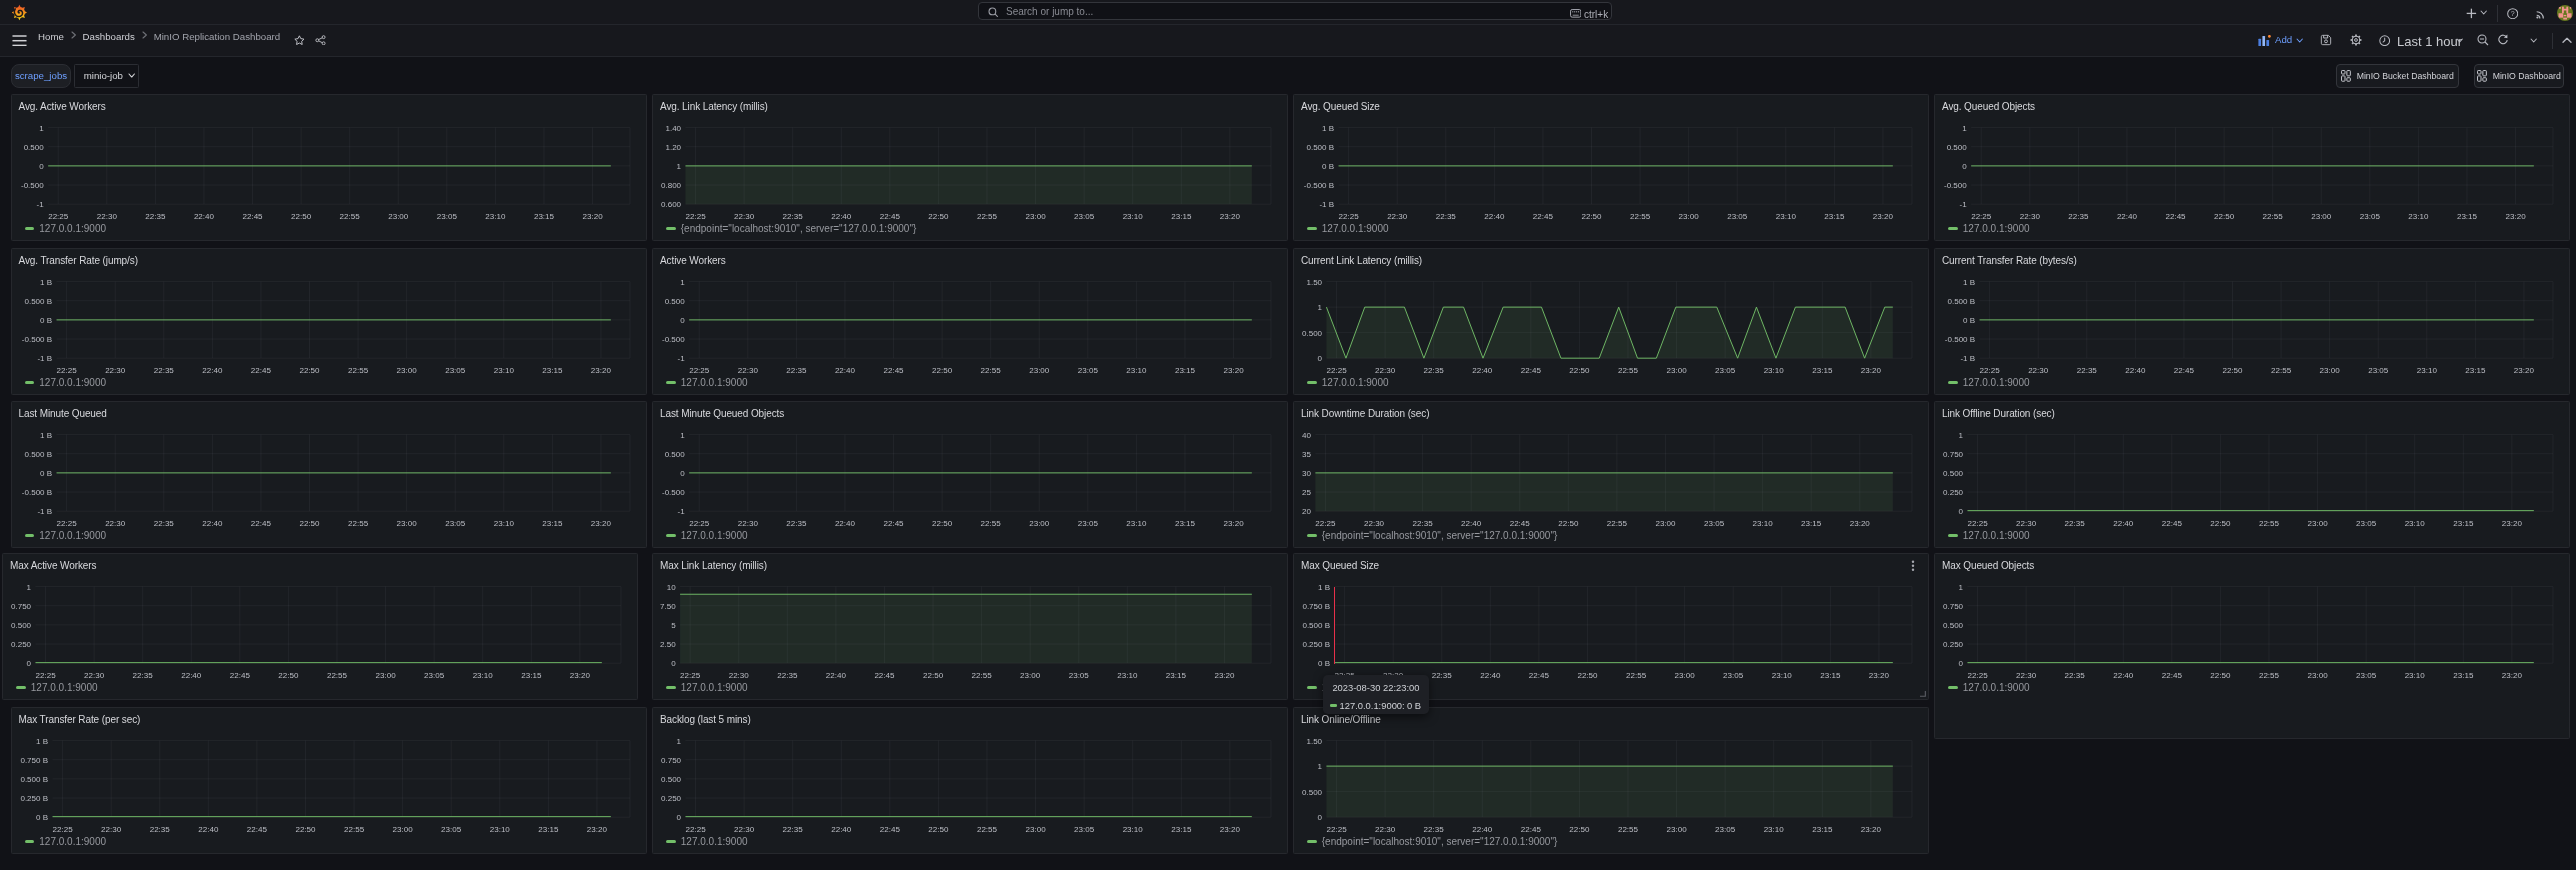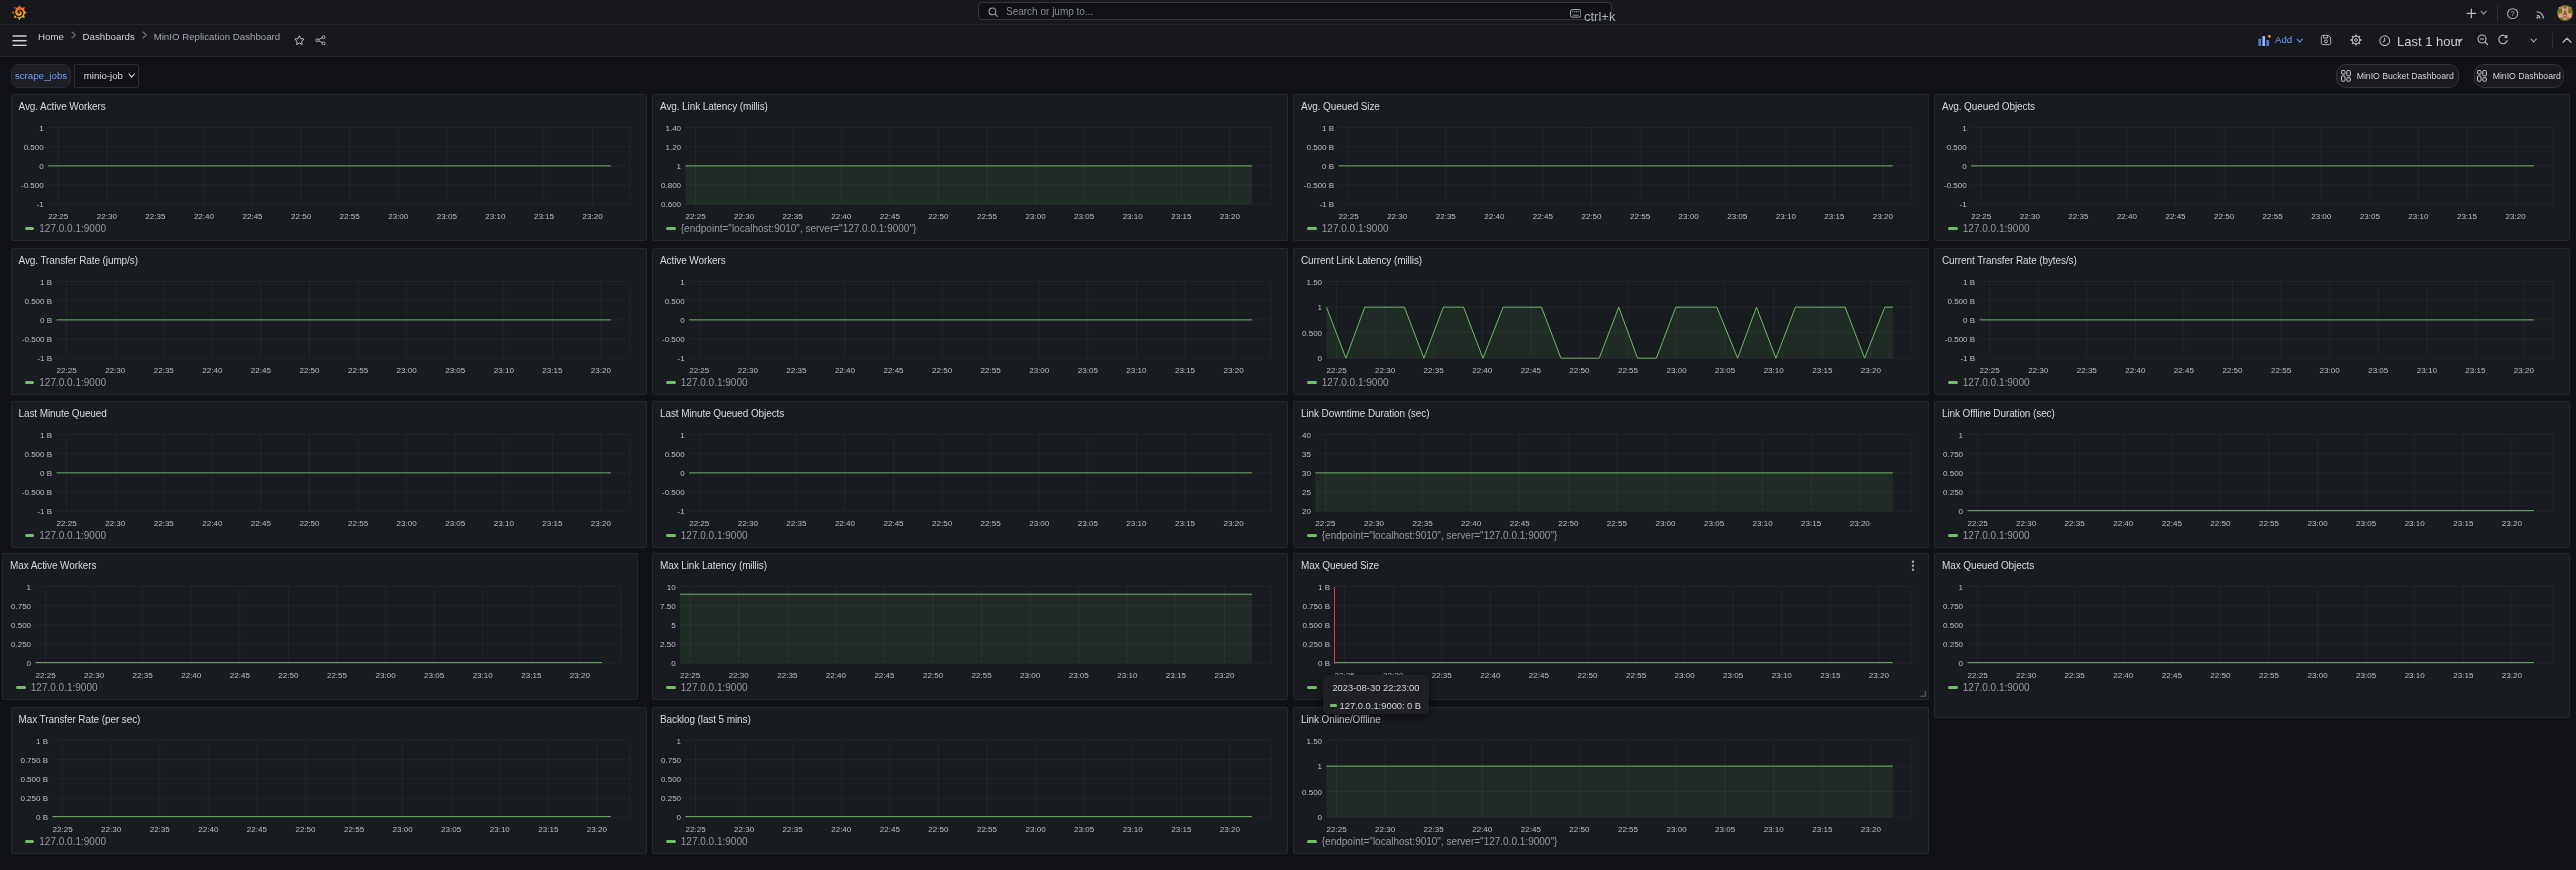--- a/index.html
+++ b/index.html
@@ -5,21 +5,21 @@
 #root{position:relative;width:2576px;height:870px}
 .panel{position:absolute;background:#181b1f;border:0.7px solid #26282d;border-radius:1.3px}
 .ptitle{position:absolute;left:7px;top:6px;font-size:10px;font-weight:500;color:#d8d9dd;letter-spacing:-0.1px}
 .chart{position:absolute;left:0;top:0}
 .chart text{font-family:"Liberation Sans",sans-serif}
 .legend{position:absolute;left:13.4px;top:128px;height:10.8px;display:flex;align-items:center}
 .sw{width:9.4px;height:3px;border-radius:1.5px;background:#73bf69;display:inline-block}
 .ltxt{margin-left:5px;font-size:10px;color:#97999f;white-space:nowrap}
 .crumb{font-size:9.7px;color:#d0d1d6}
 .crumb.last{color:#a2a4ac}
-.btn{position:absolute;display:flex;align-items:center;justify-content:center;background:#181a1f;border:0.7px solid #33353b;border-radius:10px;color:#d3d4d9;font-size:8.7px;font-weight:500;white-space:nowrap}
+.btn{position:absolute;display:flex;align-items:center;justify-content:center;background:#181a1f;border:0.7px solid #33353b;border-radius:4px;color:#d3d4d9;font-size:8.7px;font-weight:500;white-space:nowrap}
 </style></head><body>
 <div id="root">
     <div style="position:absolute;left:0;top:0;width:2576px;height:24.5px;background:#17181d;border-bottom:0.7px solid #24262c"></div>
     <svg style="position:absolute;left:11.8px;top:4px" width="15.5" height="17" viewBox="0 0 23 25">
 <defs>
         <linearGradient id="glg" x1="0" y1="0" x2="0" y2="1">
           <stop offset="0" stop-color="#ed4928"></stop>
           <stop offset="1" stop-color="#fade12"></stop>
         </linearGradient>
       </defs>
@@ -33,21 +33,21 @@
     </svg>
     <div style="position:absolute;left:1006px;top:6px;font-size:10px;color:#888a92">Search or jump to...</div>
     <svg style="position:absolute;left:1570px;top:9px;" width="11.4" height="8.7" viewBox="0 0 17 13" fill="none">
       <rect x="0.8" y="0.8" width="15.4" height="11.4" rx="2.4" stroke="#aeb0b8" stroke-width="1.4"></rect>
       <line x1="4" y1="9.3" x2="13" y2="9.3" stroke="#aeb0b8" stroke-width="1.2"></line>
       <rect x="3.3" y="3.4" width="1.6" height="1.6" fill="#aeb0b8"></rect>
       <rect x="6.2" y="3.4" width="1.6" height="1.6" fill="#aeb0b8"></rect>
       <rect x="9.1" y="3.4" width="1.6" height="1.6" fill="#aeb0b8"></rect>
       <rect x="12" y="3.4" width="1.6" height="1.6" fill="#aeb0b8"></rect>
     </svg>
-    <div style="position:absolute;left:1584px;top:8.7px;font-size:13px;color:#aeb0b8">ctrl+k</div>
+    <div style="position:absolute;left:1584px;top:8.7px;font-size:10px;color:#aeb0b8">ctrl+k</div>
     <svg style="position:absolute;left:2466px;top:8px;" width="10.8" height="10.8" viewBox="0 0 16 16" fill="none">
       <line x1="8" y1="1" x2="8" y2="15" stroke="#b7b9c0" stroke-width="1.9"></line>
       <line x1="1" y1="8" x2="15" y2="8" stroke="#b7b9c0" stroke-width="1.9"></line>
     </svg>
     <svg style="position:absolute;left:2480px;top:10.4px;" width="7.4" height="5.4" viewBox="0 0 11 8" fill="none">
       <polyline points="1.5,1.5 5.5,6 9.5,1.5" stroke="#b7b9c0" stroke-width="1.5" stroke-linecap="round" stroke-linejoin="round"></polyline>
     </svg>
     <div style="position:absolute;left:2497px;top:4.7px;width:0.7px;height:17.5px;background:#2e3036"></div>
     <svg style="position:absolute;left:2507px;top:7.7px;" width="11.4" height="11.4" viewBox="0 0 17 17" fill="none">
       <circle cx="8.5" cy="8.5" r="7.5" stroke="#b7b9c0" stroke-width="1.5"></circle>
@@ -854,21 +854,21 @@
       <svg style="position:absolute;right:9.4px;top:5.4px" width="12" height="13.4" viewBox="0 0 18 20">
         <circle cx="9" cy="4" r="1.8" fill="#a6a8af"></circle>
         <circle cx="9" cy="10" r="1.8" fill="#a6a8af"></circle>
         <circle cx="9" cy="16" r="1.8" fill="#a6a8af"></circle>
       </svg>
       <div style="position:absolute;left:40px;top:33px;width:1.3px;height:77px;background:#e8304a"></div>
       <svg style="position:absolute;right:2px;bottom:2px" width="8" height="8" viewBox="0 0 12 12">
         <path d="M11 3 L11 11 L3 11" fill="none" stroke="#5c5f66" stroke-width="1.6"></path>
       </svg>
     </div>
-    <div class="panel" style="left:1934px;top:553px;width:636px;height:165px">
+    <div class="panel" style="left:1934px;top:553px;width:636px;height:186px">
       <div class="ptitle">Max Queued Objects</div>
       <svg class="chart" width="636" height="147" viewBox="0 0 946.0 218.8">
         <line x1="48.0" y1="48.5" x2="919.5" y2="48.5" stroke="rgba(204,204,220,0.09)" stroke-width="1"></line>
         <line x1="48.0" y1="77.0" x2="919.5" y2="77.0" stroke="rgba(204,204,220,0.09)" stroke-width="1"></line>
         <line x1="48.0" y1="105.5" x2="919.5" y2="105.5" stroke="rgba(204,204,220,0.09)" stroke-width="1"></line>
         <line x1="48.0" y1="134.0" x2="919.5" y2="134.0" stroke="rgba(204,204,220,0.09)" stroke-width="1"></line>
         <line x1="48.0" y1="162.5" x2="919.5" y2="162.5" stroke="rgba(204,204,220,0.09)" stroke-width="1"></line>
         <line x1="63.0" y1="48.5" x2="63.0" y2="162.5" stroke="rgba(204,204,220,0.09)" stroke-width="1"></line>
         <line x1="135.3" y1="48.5" x2="135.3" y2="162.5" stroke="rgba(204,204,220,0.09)" stroke-width="1"></line>
         <line x1="207.6" y1="48.5" x2="207.6" y2="162.5" stroke="rgba(204,204,220,0.09)" stroke-width="1"></line>

